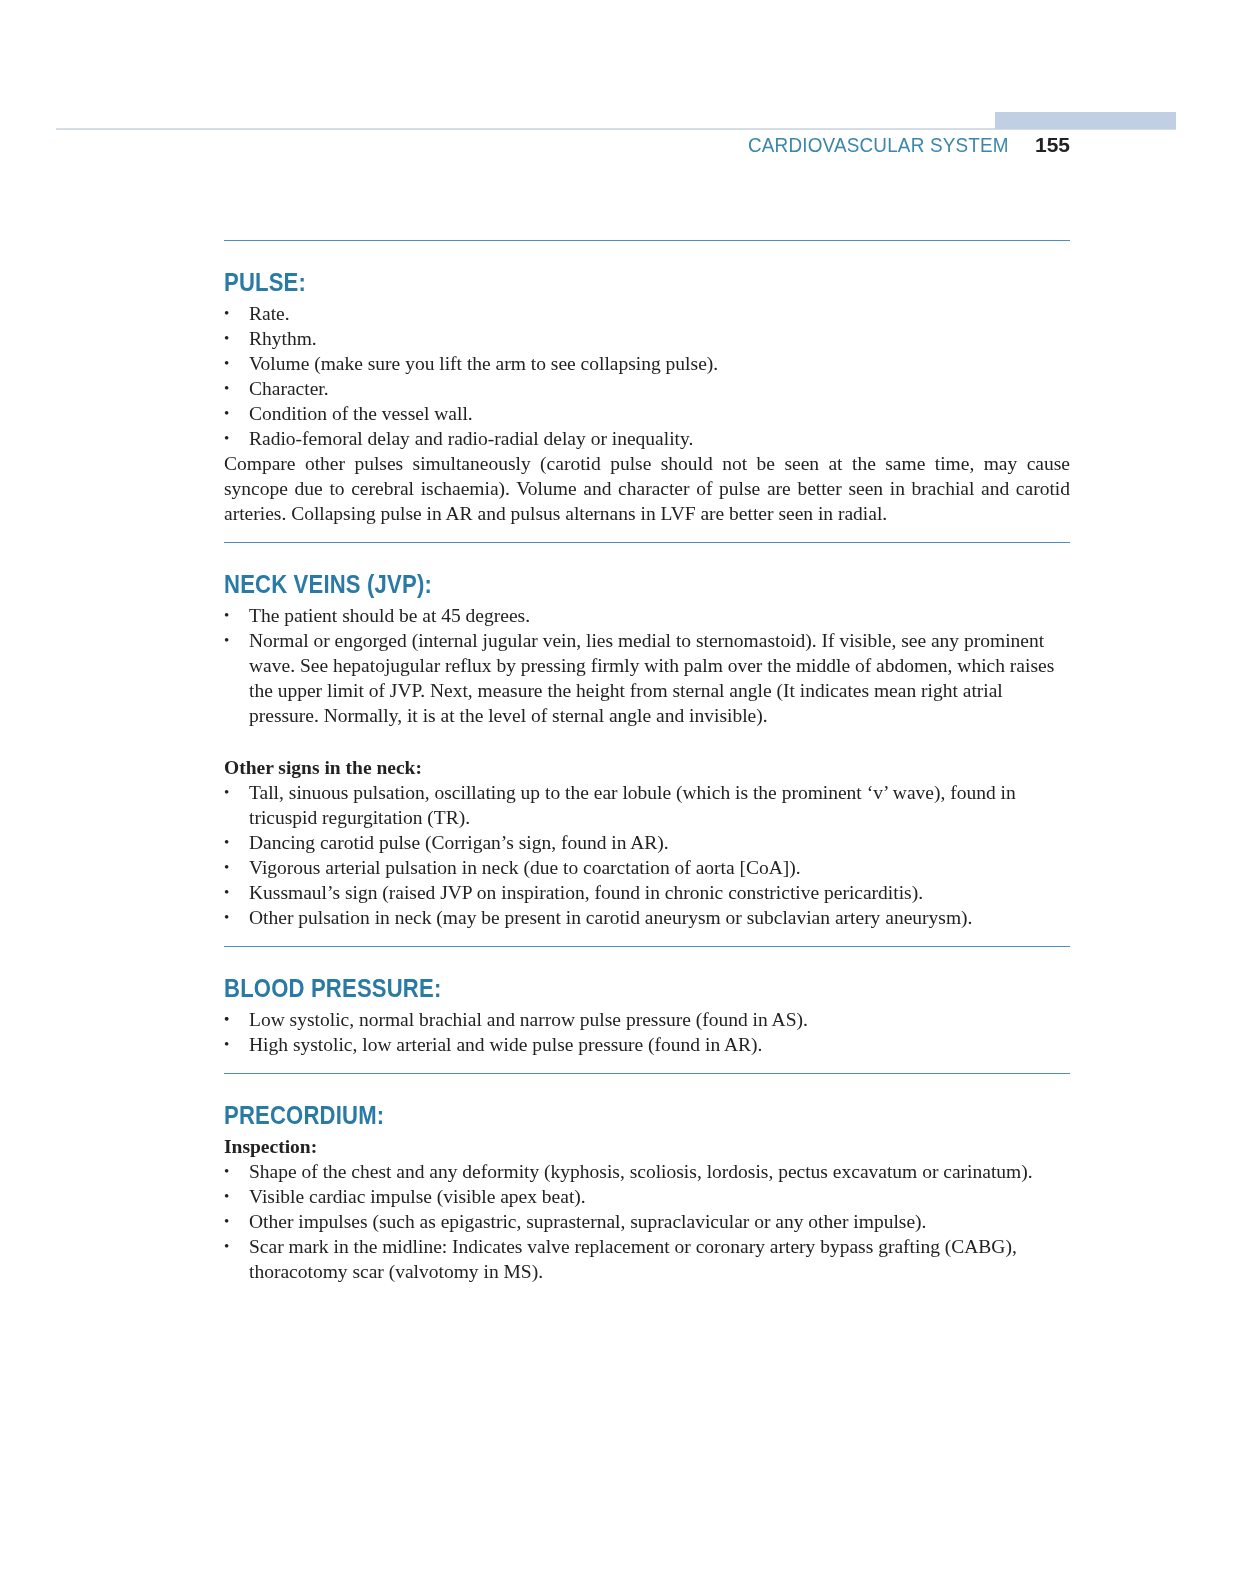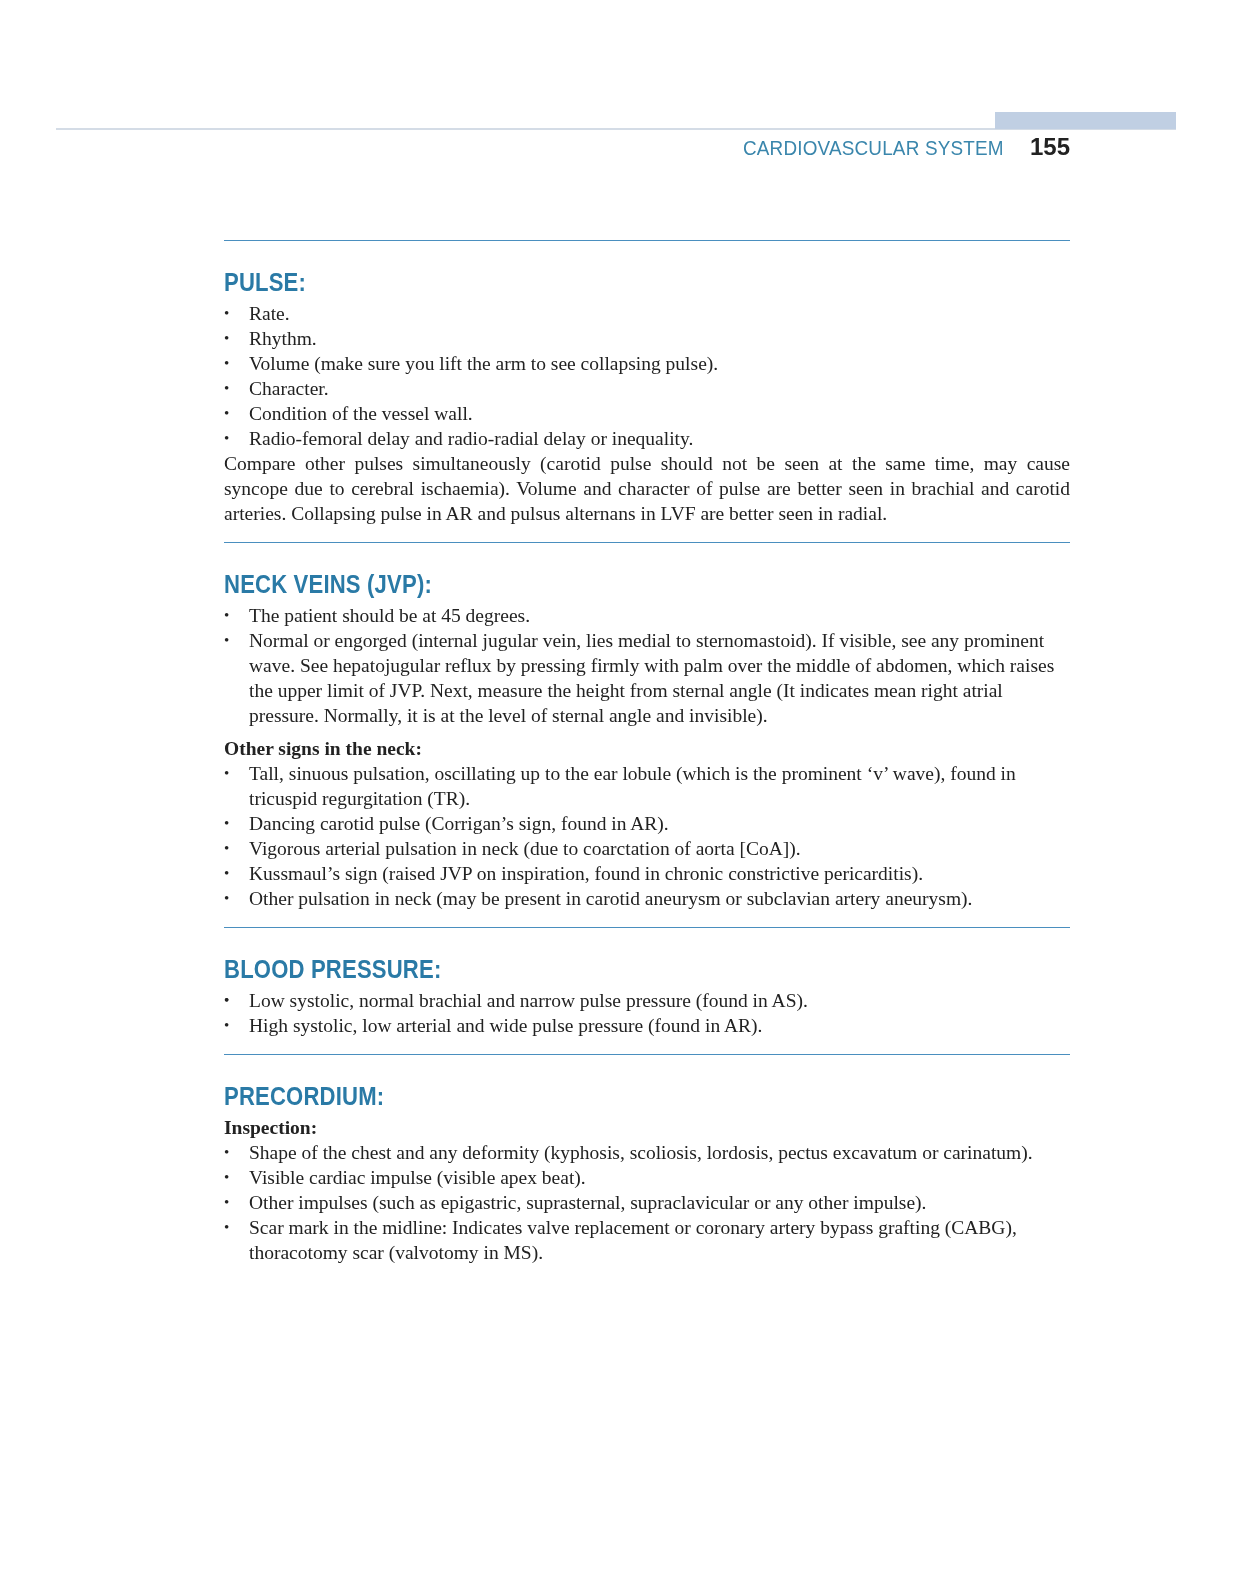--- a/index.html
+++ b/index.html
@@ -17,40 +17,40 @@
       position: absolute; top: 133px; left: 0; width: 1070px;
       text-align: right; font-family: "Liberation Sans", sans-serif;
       white-space: nowrap;
     }
     .running-title {
       color: #3a86ac; font-size: 21px; letter-spacing: 0.2px;
       transform: scaleX(0.9); display: inline-block; transform-origin: right center;
       margin-right: 26px;
     }
     .page-number {
-      color: #222; font-size: 24px; font-weight: bold; display: inline-block;
+      color: #222; font-size: 21px; font-weight: bold; display: inline-block;
     }
 
     .content {
       position: absolute; left: 224px; top: 240px; width: 846px;
       font-family: "Liberation Serif", serif; font-size: 19.5px; color: #222;
       line-height: 25px;
     }
     .section { border-top: 1.5px solid #4a8fbf; padding-top: 26px; }
     .section + .section { margin-top: 16px; }
     .section-title {
       font-family: "Liberation Sans", sans-serif; font-weight: bold;
       color: #2a7aa6; font-size: 26px; line-height: 30px;
       transform: scaleX(0.85); transform-origin: left center;
       margin: 0 0 4px 0; letter-spacing: 0.2px;
     }
     .para { margin: 0; }
     .para.justified { text-align: justify; }
     .subhead { font-weight: bold; margin: 0; }
-    .subhead.spaced { margin-top: 8px; }
+    .subhead.spaced { margin-top: 27px; }
     ul.bullets { list-style: none; margin: 0; padding: 0; }
     ul.bullets li { position: relative; padding-left: 25px; }
     ul.bullets li .bullet {
       position: absolute; left: 0; top: 0; width: 25px;
       font-size: 15px;
     }
   </style>
 </head>
 <body>
 

